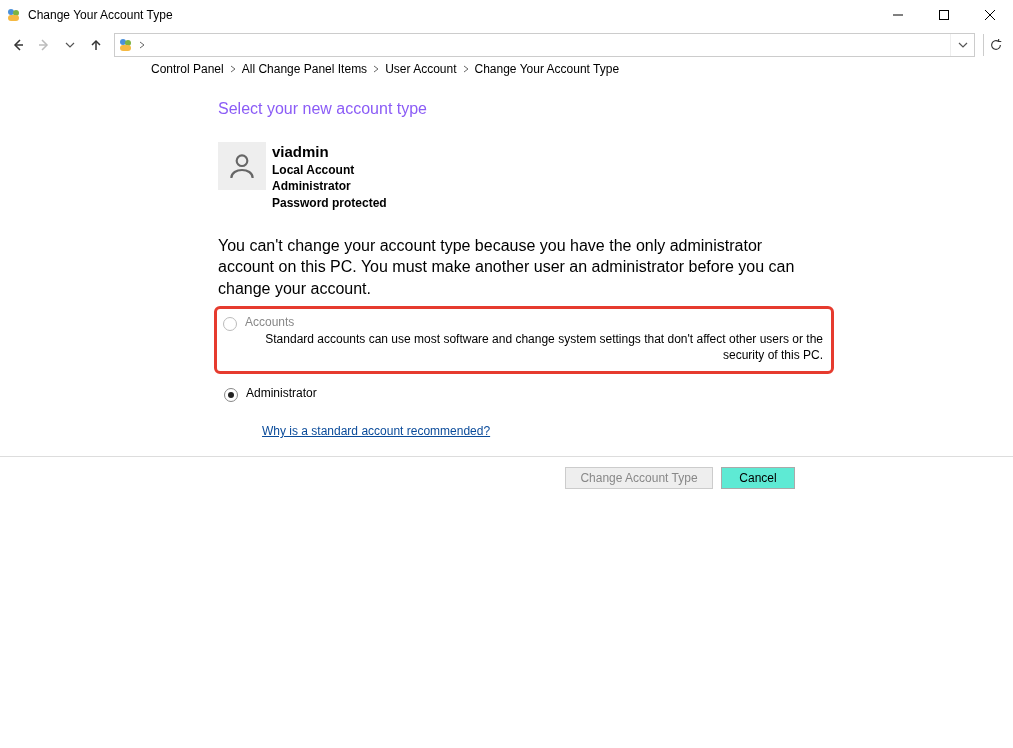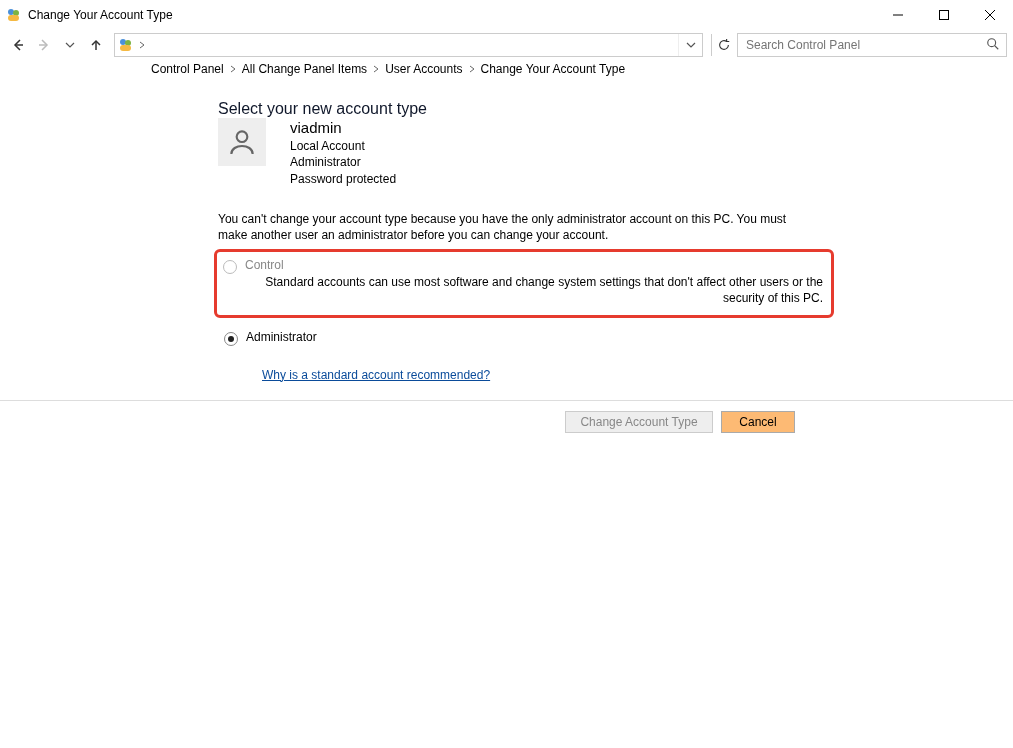--- a/index.html
+++ b/index.html
@@ -95,37 +95,39 @@
   }
   .search-box .mag { color:#555; }
 
   
   .content {
     width: 620px;
     margin-left: 218px;
     margin-top: 40px;
   }
   .heading {
-    color: #0f172a;
+    color: #8b5cf6;
     font-size: 16px;
+    margin-bottom: 24px;
   }
   .user-block {
     display: flex;
-    gap: 24px;
+    gap: 6px;
     margin-bottom: 24px;
+    font-weight: bold;
   }
   .avatar-tile {
     width: 48px; height: 48px;
     background: #eee;
     display: flex; align-items: center; justify-content: center;
   }
   .user-info { line-height: 1.35; }
   .user-name { font-size: 15px; }
   .warning-text {
-    font-size: 12px;
+    font-size: 16px;
     line-height: 1.35;
     margin-bottom: 6px;
     width: 580px;
   }
   .option {
     display: flex;
     align-items: flex-start;
     gap: 8px;
     padding: 6px 8px 8px 6px;
     width: 620px;
@@ -167,21 +169,21 @@
   .footer {
     display: flex;
     justify-content: flex-end;
     gap: 8px;
     padding: 10px 218px 0 0;
   }
   .btn {
     height: 22px;
     padding: 0 14px;
     border: 1px solid #aaa;
-    background: #fdba74;
+    background: #5eead4;
     font-size: 12px;
     font-family: inherit;
     display:flex;align-items:center;
   }
   .btn.primary { width: 148px; justify-content:center; }
   .btn.secondary { width: 74px; justify-content:center; }
   .btn.disabled {
     background: #eee;
     color: #888;
     border-color: #ccc;
@@ -263,50 +265,41 @@
           <svg width="6" height="8">
             <path d="M1 1 L5 4 L1 7" fill="none" stroke="#666" stroke-width="1"></path>
           </svg>
         </span>
       <span class="crumb">All Change Panel Items</span>
       <span class="crumb-sep">
           <svg width="6" height="8">
             <path d="M1 1 L5 4 L1 7" fill="none" stroke="#666" stroke-width="1"></path>
           </svg>
         </span>
-      <span class="crumb">User Accounts</span>
+      <span class="crumb">User Account</span>
       <span class="crumb-sep">
           <svg width="6" height="8">
             <path d="M1 1 L5 4 L1 7" fill="none" stroke="#666" stroke-width="1"></path>
           </svg>
         </span>
       <span class="crumb">Change Your Account Type</span>
     </div>
     <div class="addr-dd">
       <svg width="10" height="10" viewBox="0 0 10 10">
           <path d="M1 3 L5 7 L9 3" fill="none" stroke="#555" stroke-width="1.2"></path>
         </svg>
     </div>
   </div>
   <div class="addr-refresh">
       <svg width="14" height="14" viewBox="0 0 16 16">
         <path d="M13 8a5 5 0 1 1-2-4" fill="none" stroke="#333" stroke-width="1.3"></path>
         <path d="M11 1 L11 4 L14 4" fill="none" stroke="#333" stroke-width="1.3"></path>
       </svg>
   </div>
 
-  <div class="search-box">
-    <input placeholder="Search Control Panel" style="">
-    <span class="mag">
-      <svg width="14" height="14" viewBox="0 0 16 16">
-          <circle cx="6.5" cy="6.5" r="4.5" fill="none" stroke="#555" stroke-width="1.3"></circle>
-          <line x1="10" y1="10" x2="14" y2="14" stroke="#555" stroke-width="1.3"></line>
-        </svg>
-    </span>
-  </div>
 </div>
 
 <div class="content">
   <div class="heading">Select your new account type</div>
 
   <div class="user-block">
     <div class="avatar-tile">
       <svg width="32" height="32" viewBox="0 0 24 24">
           <circle cx="12" cy="8" r="4" fill="none" stroke="#666" stroke-width="1.6"></circle>
           <path d="M4 21c0-4 4-6 8-6s8 2 8 6" fill="none" stroke="#666" stroke-width="1.6"></path>
@@ -318,21 +311,21 @@
       <div>Administrator</div>
       <div>Password protected</div>
     </div>
   </div>
 
   <div class="warning-text">You can't change your account type because you have the only administrator account on this PC. You must make another user an administrator before you can change your account.</div>
 
   <div class="option highlighted">
     <div class="radio disabled"></div>
     <div class="opt-body">
-      <div class="opt-title disabled">Control</div>
+      <div class="opt-title disabled">Accounts</div>
       <div class="opt-desc">Standard accounts can use most software and change system settings that don't affect other users or the security of this PC.</div>
     </div>
   </div>
 
   <div class="option">
     <div class="radio selected"></div>
     <div class="opt-body">
       <div class="opt-title">Administrator</div>
     </div>
   </div>

